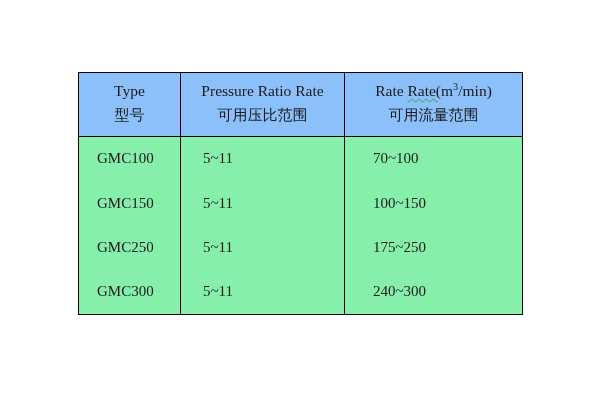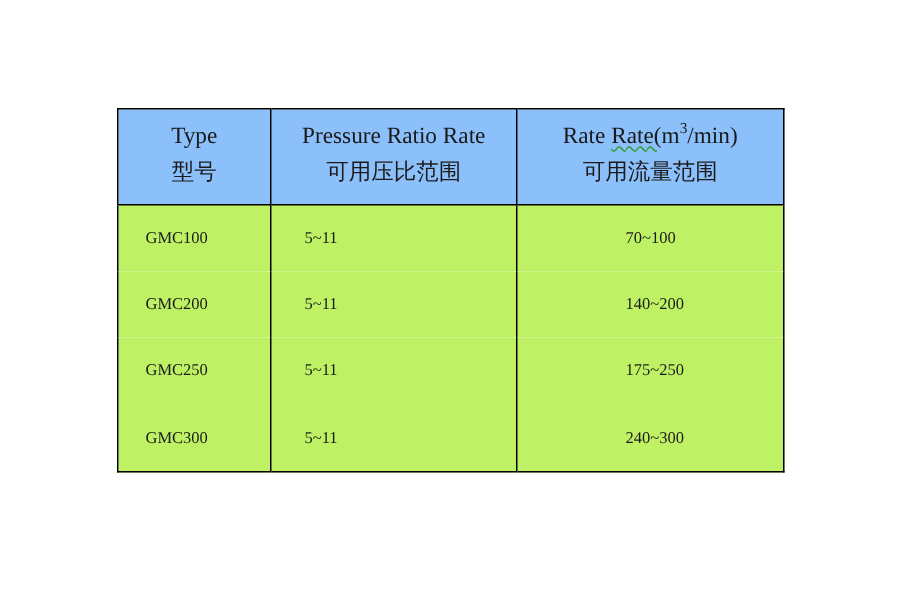--- a/index.html
+++ b/index.html
@@ -67,33 +67,33 @@
     text-underline-offset: 2px;
   }
 
   sup.exp {
     font-size: 0.66em;
     vertical-align: super;
     line-height: 0;
   }
 
   tbody td {
-    background: #bef264;
+    background: #86efac;
     border-right: 1.5px solid #000000;
     color: #1a1a1a;
-    font-size: 11px;
+    font-size: 15px;
     height: 33px;
     vertical-align: middle;
     white-space: nowrap;
   }
   tbody td:last-child { border-right: none; }
 
   td.c-type  { padding-left: 18px; text-align: left; }
   td.c-ratio { padding-left: 22px; text-align: left; }
-  td.c-flow  { padding-left: 72px; text-align: left; }
+  td.c-flow  { padding-left: 28px; text-align: left; }
 </style>
 </head>
 <body>
 
 <div class="table-wrap">
   <table class="spec-table">
     <colgroup>
       <col class="col-type">
       <col class="col-ratio">
       <col class="col-flow">
@@ -116,23 +116,23 @@
       </tr>
     </thead>
 
     <tbody>
       <tr>
         <td class="c-type">GMC100</td>
         <td class="c-ratio">5~11</td>
         <td class="c-flow">70~100</td>
       </tr>
       <tr>
-        <td class="c-type">GMC200</td>
+        <td class="c-type">GMC150</td>
         <td class="c-ratio">5~11</td>
-        <td class="c-flow">140~200</td>
+        <td class="c-flow">100~150</td>
       </tr>
       <tr>
         <td class="c-type">GMC250</td>
         <td class="c-ratio">5~11</td>
         <td class="c-flow">175~250</td>
       </tr>
       <tr>
         <td class="c-type">GMC300</td>
         <td class="c-ratio">5~11</td>
         <td class="c-flow">240~300</td>

